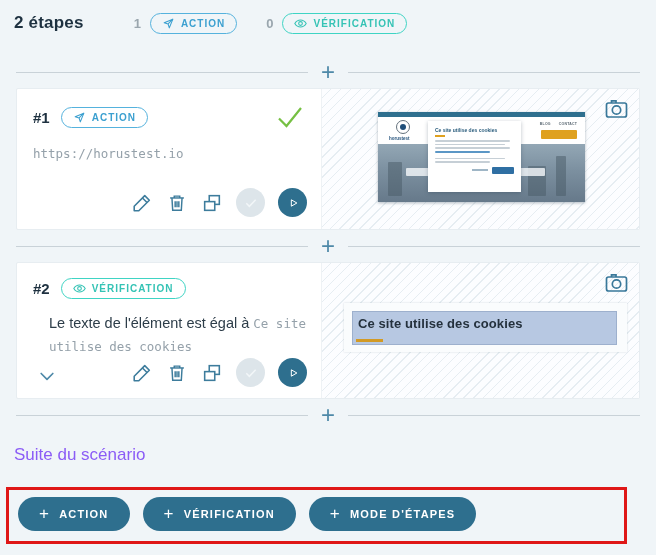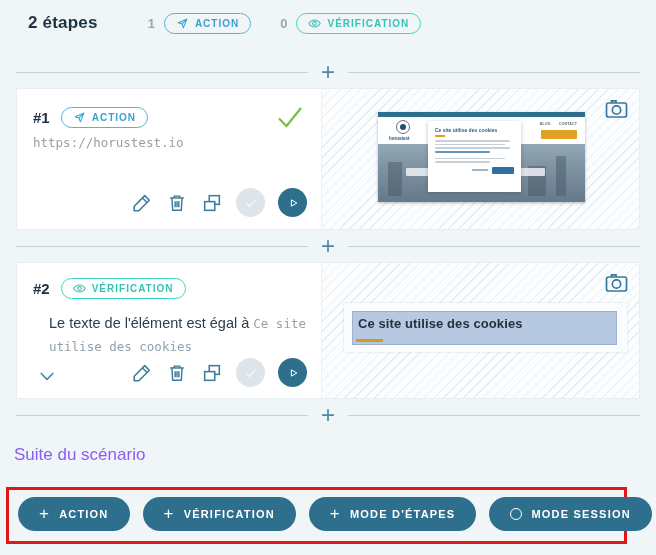--- a/index.html
+++ b/index.html
@@ -4,21 +4,21 @@
 <style>
   html,body{margin:0;padding:0;background:#f0f5f8;}
   body{
     width:656px;height:555px;overflow:hidden;position:relative;
     font-family:"Liberation Sans",sans-serif;color:#22333f;
     -webkit-font-smoothing:antialiased;
   }
   button{font-family:"Liberation Sans",sans-serif;}
 
   
-  .topbar{display:flex;align-items:center;padding:12px 16px 0 28px;height:22px;}
+  .topbar{display:flex;align-items:center;padding:12px 16px 0 14px;height:22px;}
   .page-title{font-size:17px;font-weight:700;color:#1e3140;margin:0;letter-spacing:.2px;}
   .counts{display:flex;align-items:center;margin-left:50px;gap:9px;}
   .count-num{color:#9aa6ae;font-weight:700;font-size:13px;}
   .count-num.second{margin-left:20px;}
 
   .badge{display:inline-flex;align-items:center;gap:6px;border:1px solid;border-radius:12px;
          height:21px;padding:0 11px;font-size:10px;font-weight:700;letter-spacing:1px;
          background:transparent;box-sizing:border-box;white-space:nowrap;}
   .badge svg{width:13px;height:13px;flex:0 0 auto;}
   .badge.action{color:#3ca0d0;border-color:#55b2dd;}
@@ -42,21 +42,21 @@
       background:repeating-linear-gradient(135deg,#fcfdff 0px,#fcfdff 6px,#e6edf2 6px,#e6edf2 7px);}
 
   .step-head{display:flex;align-items:center;gap:11px;}
   .step-num{font-weight:700;font-size:15px;color:#1e3140;}
   .status-check{margin-left:auto;margin-right:2px;display:flex;}
   .status-check svg{width:30px;height:26px;}
 
   .step-desc{margin-top:13px;font-size:14.5px;color:#2d3d49;line-height:22px;}
   .mono-value{font-family:"DejaVu Sans Mono","Liberation Mono",monospace;
               font-size:12.5px;color:#95a1aa;}
-  .step-value{line-height:20px;margin-top:3px;}
+  .step-value{line-height:20px;margin-top:14px;}
   .step-text{margin-top:13px;font-size:14.5px;color:#2d3d49;line-height:23px;width:272px;margin-left:16px;}
 
   .step-actions{margin-top:auto;display:flex;align-items:center;gap:13px;justify-content:flex-end;}
   .icon-btn{background:none;border:none;padding:0;color:#3d7c9c;cursor:pointer;display:flex;}
   .icon-btn svg{width:22px;height:22px;}
   .chevron-btn{margin-right:auto;margin-left:4px;margin-bottom:-6px;color:#4e89a8;}
   .chevron-btn svg{width:20px;height:20px;}
   .circle-btn{width:29px;height:29px;border-radius:50%;border:none;display:flex;align-items:center;
               justify-content:center;padding:0;cursor:pointer;flex:0 0 auto;}
   .circle-btn svg{width:16px;height:16px;}
@@ -335,17 +335,13 @@
     <span>ACTION</span>
   </button>
   <button class="pill-btn">
     <span class="pill-plus">+</span>
     <span>VÉRIFICATION</span>
   </button>
   <button class="pill-btn">
     <span class="pill-plus">+</span>
     <span>MODE D'ÉTAPES</span>
   </button>
-  <button class="pill-btn">
-    <span class="pill-circle"></span>
-    <span>MODE SESSION</span>
-  </button>
 </div>
 
 </body></html>

